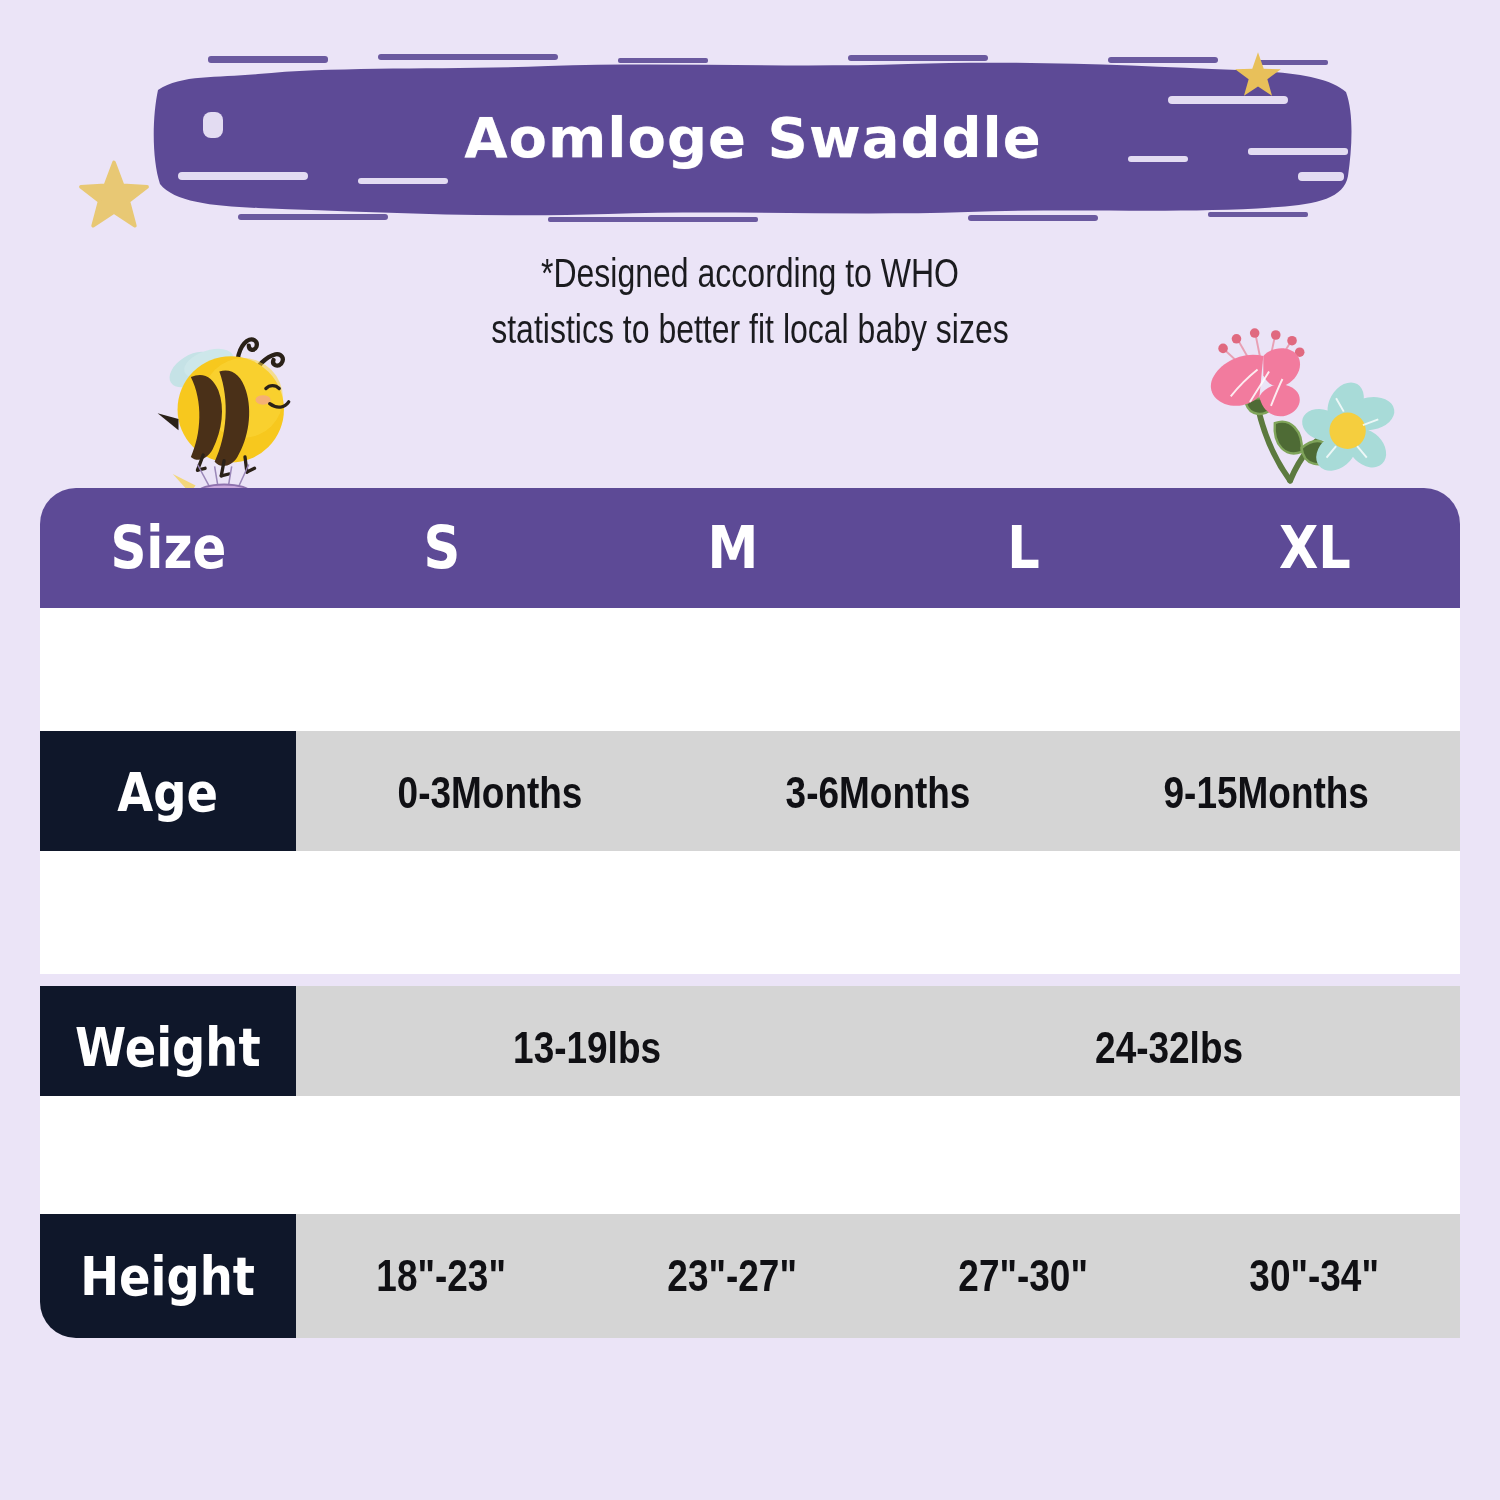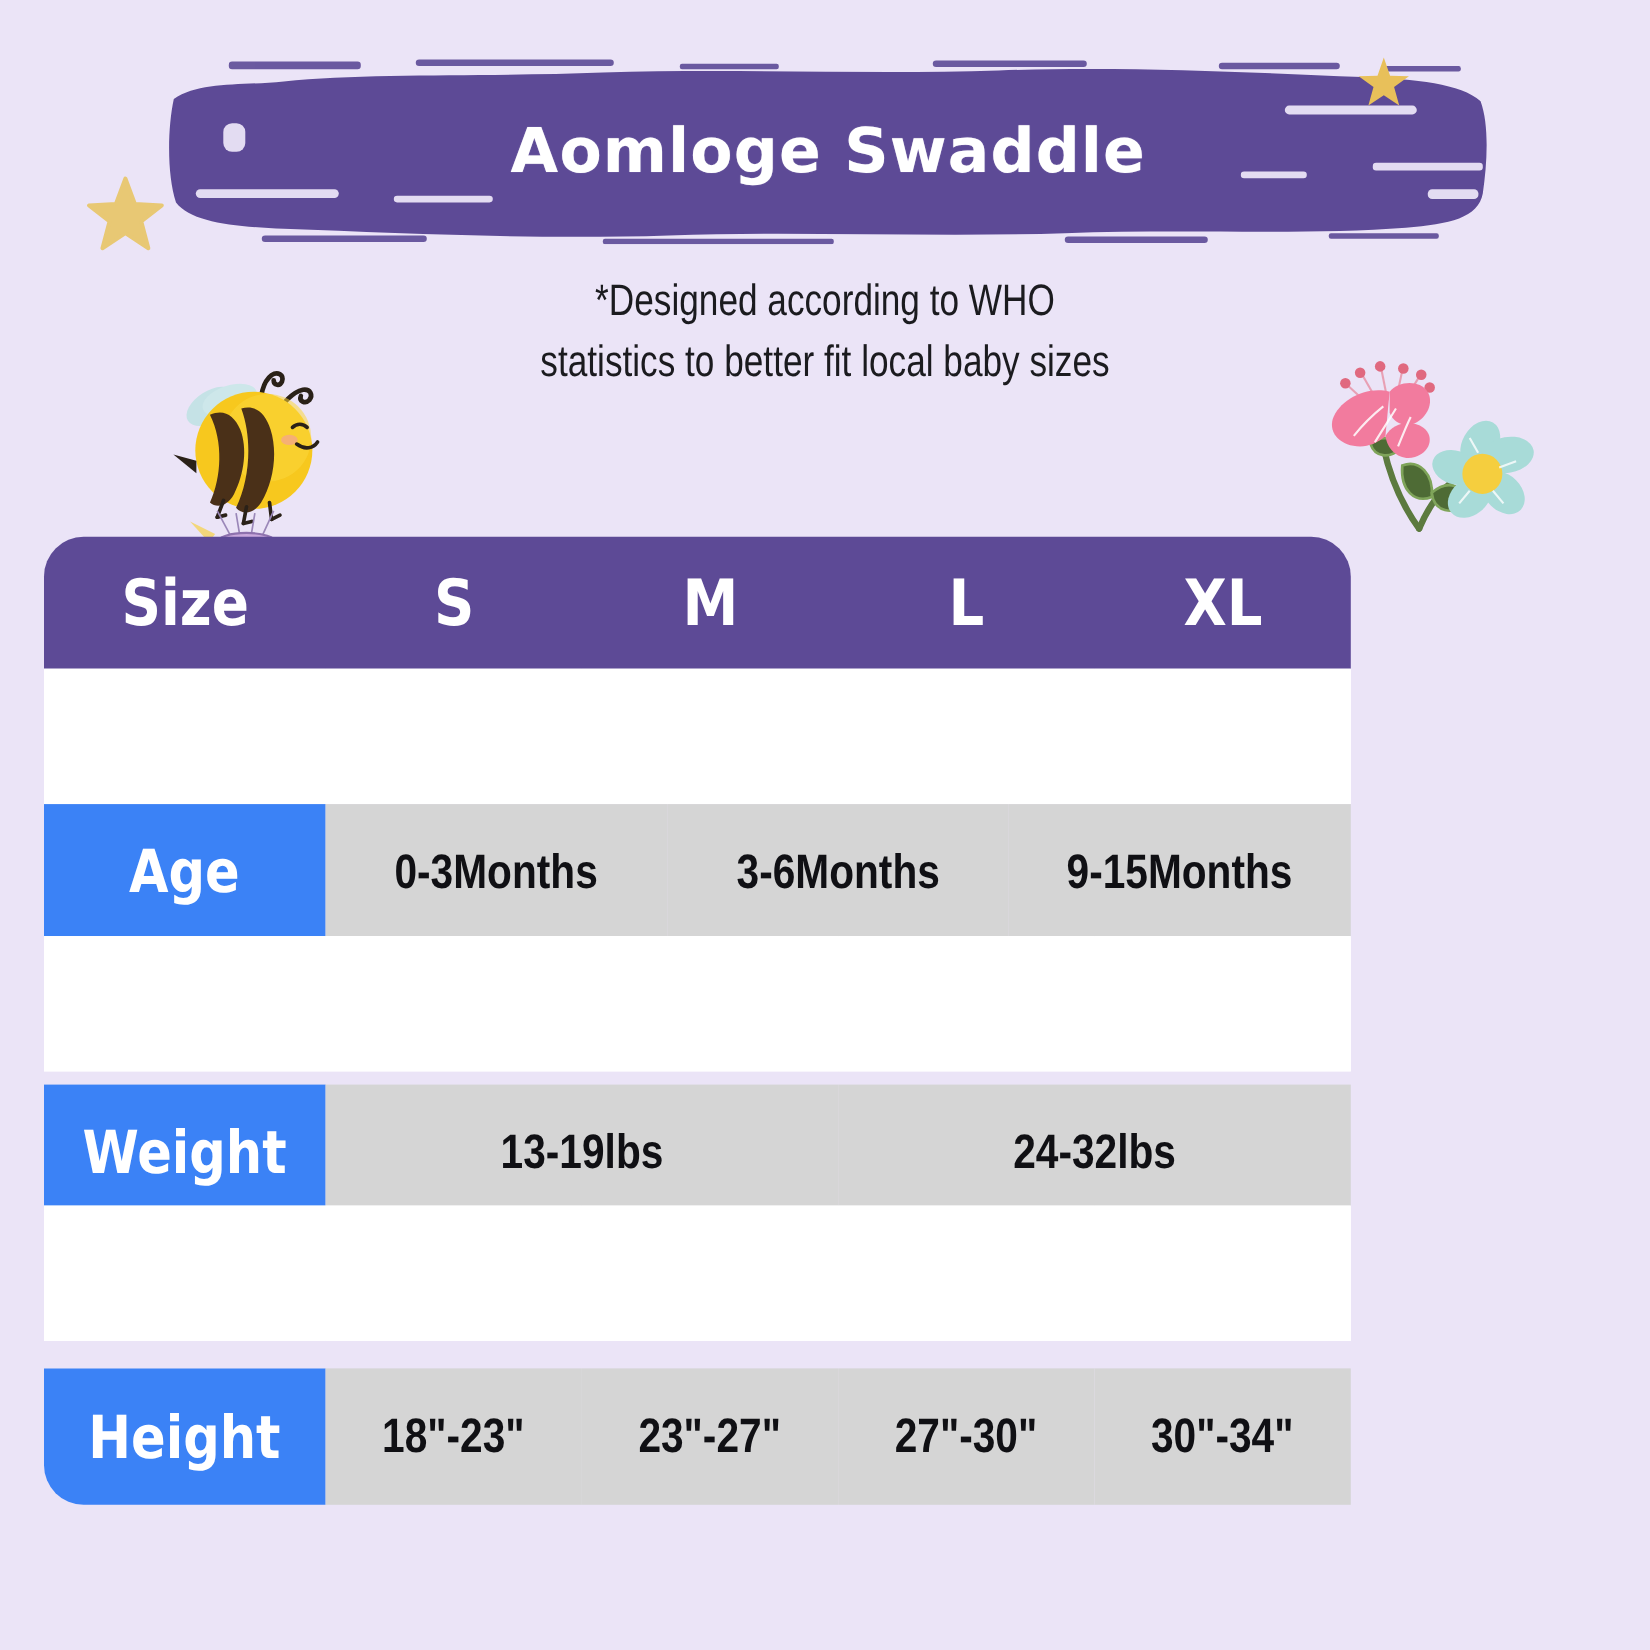--- a/index.html
+++ b/index.html
@@ -76,21 +76,21 @@
   #size-table {
     position: absolute;
     left: 40px;
     top: 488px;
     width: 1420px;
     height: 855px;
   }
   .table-row {
     position: absolute;
     left: 0;
-    width: 1188px;
+    width: 1420px;
     display: flex;
   }
   .row-head {
     top: 0;
     height: 120px;
     background: #5D4A96;
     border-radius: 36px 36px 0 0;
     align-items: center;
   }
   .row-spacer {
@@ -99,27 +99,27 @@
   }
   #spacer-1 { top: 120px; }
   #spacer-2 { top: 363px; }
   #spacer-3 { top: 608px; }
   .row-data {
     height: 123px;
     align-items: stretch;
   }
   #row-age    { top: 243px; }
   #row-weight { top: 486px; margin-top: 12px; }
-  #row-height { top: 756px; height: 124px; }
+  #row-height { top: 726px; height: 124px; }
 
   
   .label-cell {
     width: 256px;
     flex: 0 0 256px;
-    background: #3b82f6;
+    background: #0f172a;
     color: #FFFFFF;
     display: flex;
     align-items: center;
     justify-content: center;
     font-family: "DejaVu Sans", sans-serif;
     font-size: 54px;
     font-weight: bold;
     transform-origin: center center;
   }
   .label-cell .lbl { transform: scaleX(0.86); display:block; }

